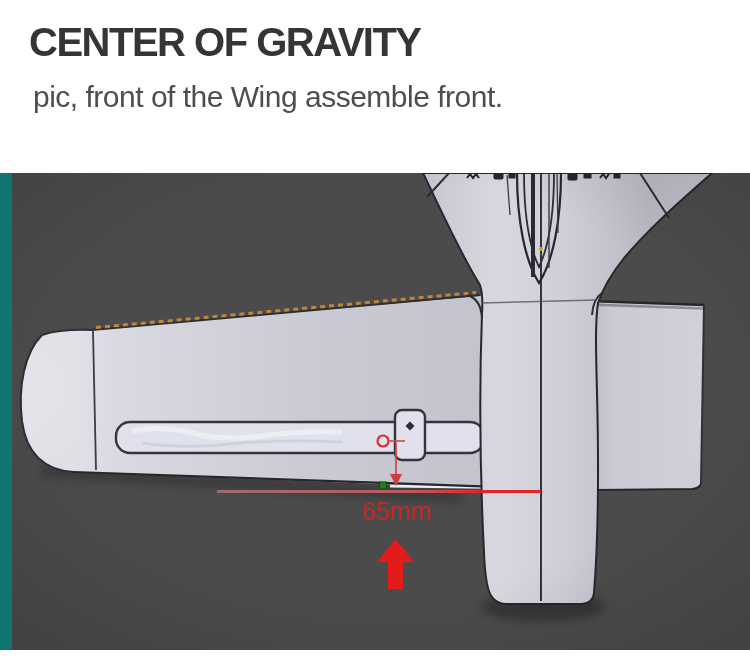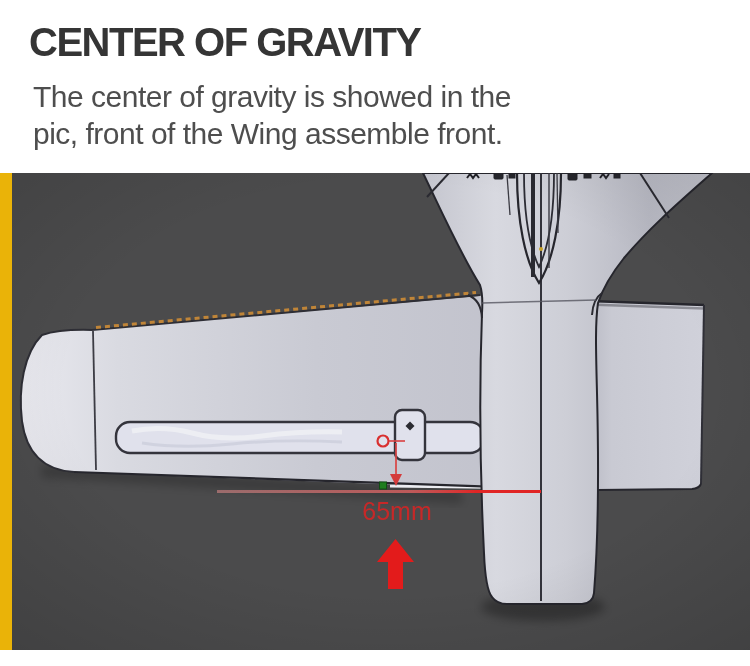--- a/index.html
+++ b/index.html
@@ -1,35 +1,34 @@
 <!DOCTYPE html>
 <html><head>
 <meta charset="utf-8">
 <style>
   html,body{margin:0;padding:0;background:#ffffff;}
-  .page{position:relative;width:750px;height:666px;background:#eab308;overflow:hidden;
+  .page{position:relative;width:750px;height:666px;background:#0f766e;overflow:hidden;
         font-family:"Liberation Sans","DejaVu Sans",sans-serif;}
   .hdr{position:absolute;left:0;top:0;width:750px;height:173px;background:#ffffff;}
   .hdr h1{margin:0;position:absolute;left:29px;top:20px;font-size:40px;font-weight:700;
           letter-spacing:-1.5px;color:#353535;}
   .hdr .desc{position:absolute;left:33px;top:78px;font-size:30px;line-height:37px;
              color:#4e4e4e;letter-spacing:-0.5px;}
   .fig{position:absolute;left:12px;top:173px;width:750px;height:477px;border-radius:10px;}
   .fig svg{display:block;}
   .strip{position:absolute;left:0;top:650px;width:750px;height:16px;background:#ffffff;}
 </style>
 </head>
 <body>
 
 <div class="page">
 
   <div class="hdr">
     <h1>CENTER OF GRAVITY</h1>
     <div class="desc">
-      <div>The center of gravity is showed in the</div>
       <div>pic, front of the Wing assemble front.</div>
     </div>
   </div>
 
   <div class="fig">
   <svg width="750" height="477" viewBox="0 0 750 477">
     <defs>
       <linearGradient id="bodyGrad" gradientUnits="userSpaceOnUse" x1="411" y1="0" x2="700" y2="0">
         <stop offset="0" stop-color="#c4c5ce"></stop>
         <stop offset="0.25" stop-color="#d8d9e0"></stop>

